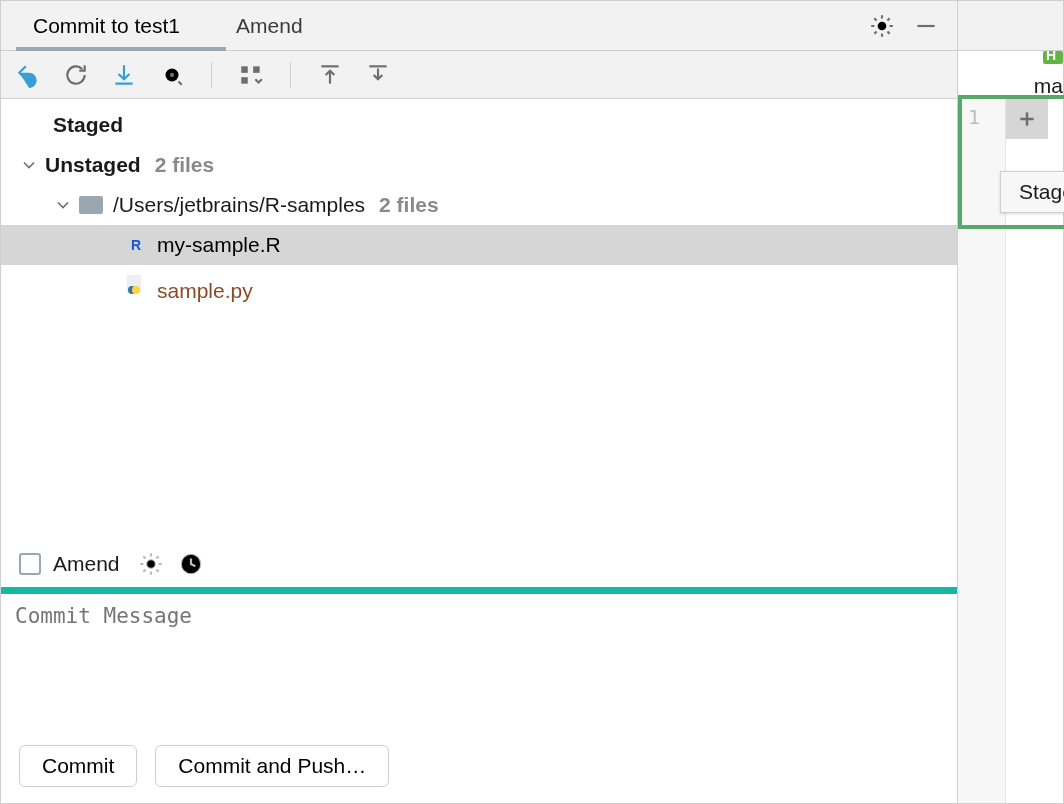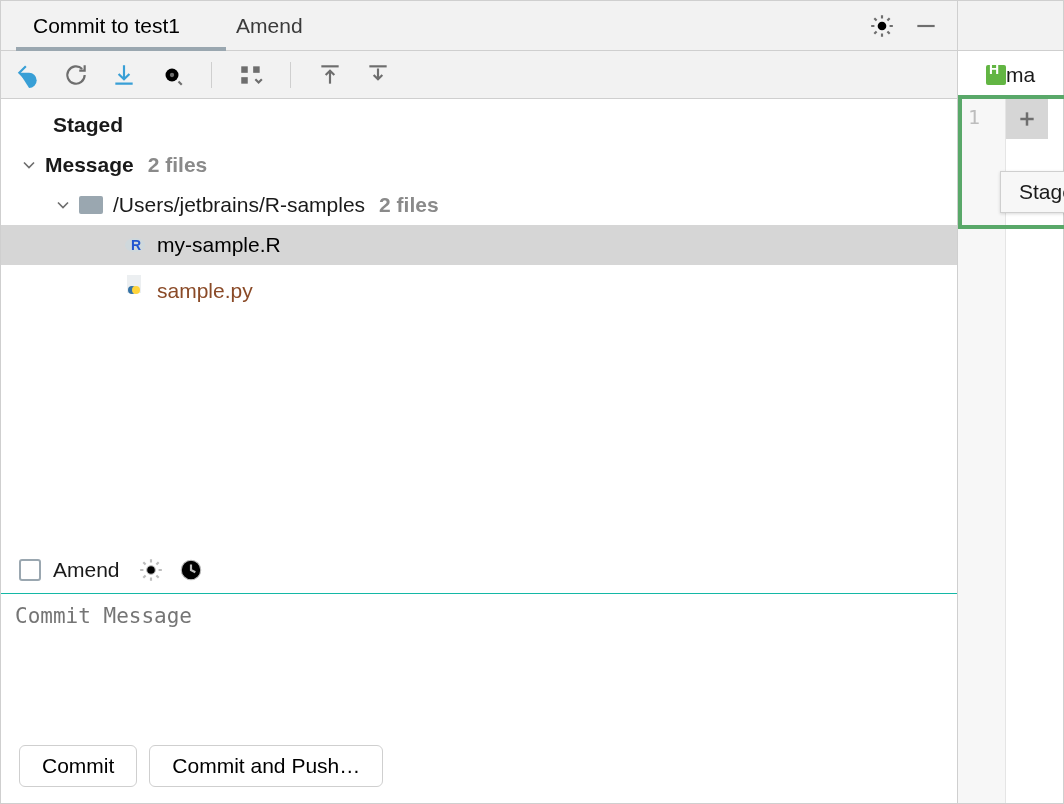--- a/index.html
+++ b/index.html
@@ -47,31 +47,31 @@
   .py-ico { width: 24px; height: 24px; margin-right: 10px; }
 
   
   .amend-row { display: flex; align-items: center; height: 48px; padding: 0 18px; gap: 12px; border-top: 1px solid transparent; }
   .checkbox { width: 22px; height: 22px; border: 2px solid #9aa7b0; border-radius: 3px; }
   .amend-label { color: #1a1a1a; }
   .amend-icons { display: flex; gap: 14px; margin-left: 6px; }
   .amend-icons .ico path, .amend-icons .ico circle { stroke: #bdbdbd; }
 
   
-  .msg-wrap { border-top: 1px solid #14b8a6; }
+  .msg-wrap { border-top: 7px solid #14b8a6; }
   .msg { width: 100%; height: 146px; border: none; resize: none; padding: 10px 14px; font-family: "Menlo", "Consolas", monospace; font-size: 21px; color: #8a8a8a; outline: none; }
 
   
-  .btn-row { display: flex; gap: 12px; padding: 0 18px 16px; }
+  .btn-row { display: flex; gap: 18px; padding: 0 18px 16px; }
   .btn { border: 1px solid #cfcfcf; background: #fff; border-radius: 6px; padding: 8px 22px; font-size: 21px; cursor: pointer; }
 
   
   .right { flex: 1 1 auto; display: flex; flex-direction: column; position: relative; }
   .r-top { height: 50px; background: #f2f2f2; border-bottom: 1px solid #cfcfcf; }
-  .r-crumb { height: 48px; background: #fff; border-bottom: 1px solid #cfcfcf; display: flex; align-items: center; padding-left: 28px; gap: 0; overflow: hidden; }
+  .r-crumb { height: 48px; background: #fff; border-bottom: 1px solid #cfcfcf; display: flex; align-items: flex-end; padding-left: 28px; gap: 10px; overflow: hidden; flex-direction: column; }
   .crumb-ico { width: 20px; height: 20px; background: #62b543; border-radius: 2px; position: relative; }
   .crumb-ico::after { content: "H"; position: absolute; top: -4px; left: 3px; font-size: 14px; color: #fff; font-weight: 700; }
   .gutter { width: 48px; background: #f7f7f7; border-right: 1px solid #e5e5e5; padding: 6px 0; flex: 0 0 48px; }
   .ln { color: #bdbdbd; font-family: monospace; font-size: 20px; padding-left: 10px; }
   .r-editor { flex: 1 1 auto; display: flex; }
   .editor-body { flex: 1 1 auto; position: relative; }
 
   
   .stage-plus { position: absolute; top: 0; left: 0; width: 42px; height: 40px; display: flex; align-items: center; justify-content: center; background: #d6d6d6; cursor: pointer; }
   .stage-plus svg { width: 20px; height: 20px; }
@@ -161,21 +161,21 @@
       <div class="row indent2">
         <span class="bold">Staged</span>
       </div>
 
       <div class="row indent1">
         <span class="chev">
             <svg viewBox="0 0 24 24">
               <polyline points="6 9 12 15 18 9"></polyline>
             </svg>
           </span>
-        <span class="bold">Message</span>
+        <span class="bold">Unstaged</span>
         <span class="muted">2 files</span>
       </div>
 
       <div class="row indent2">
         <span class="chev">
             <svg viewBox="0 0 24 24">
               <polyline points="6 9 12 15 18 9"></polyline>
             </svg>
           </span>
         <span class="folder-ico"></span>

